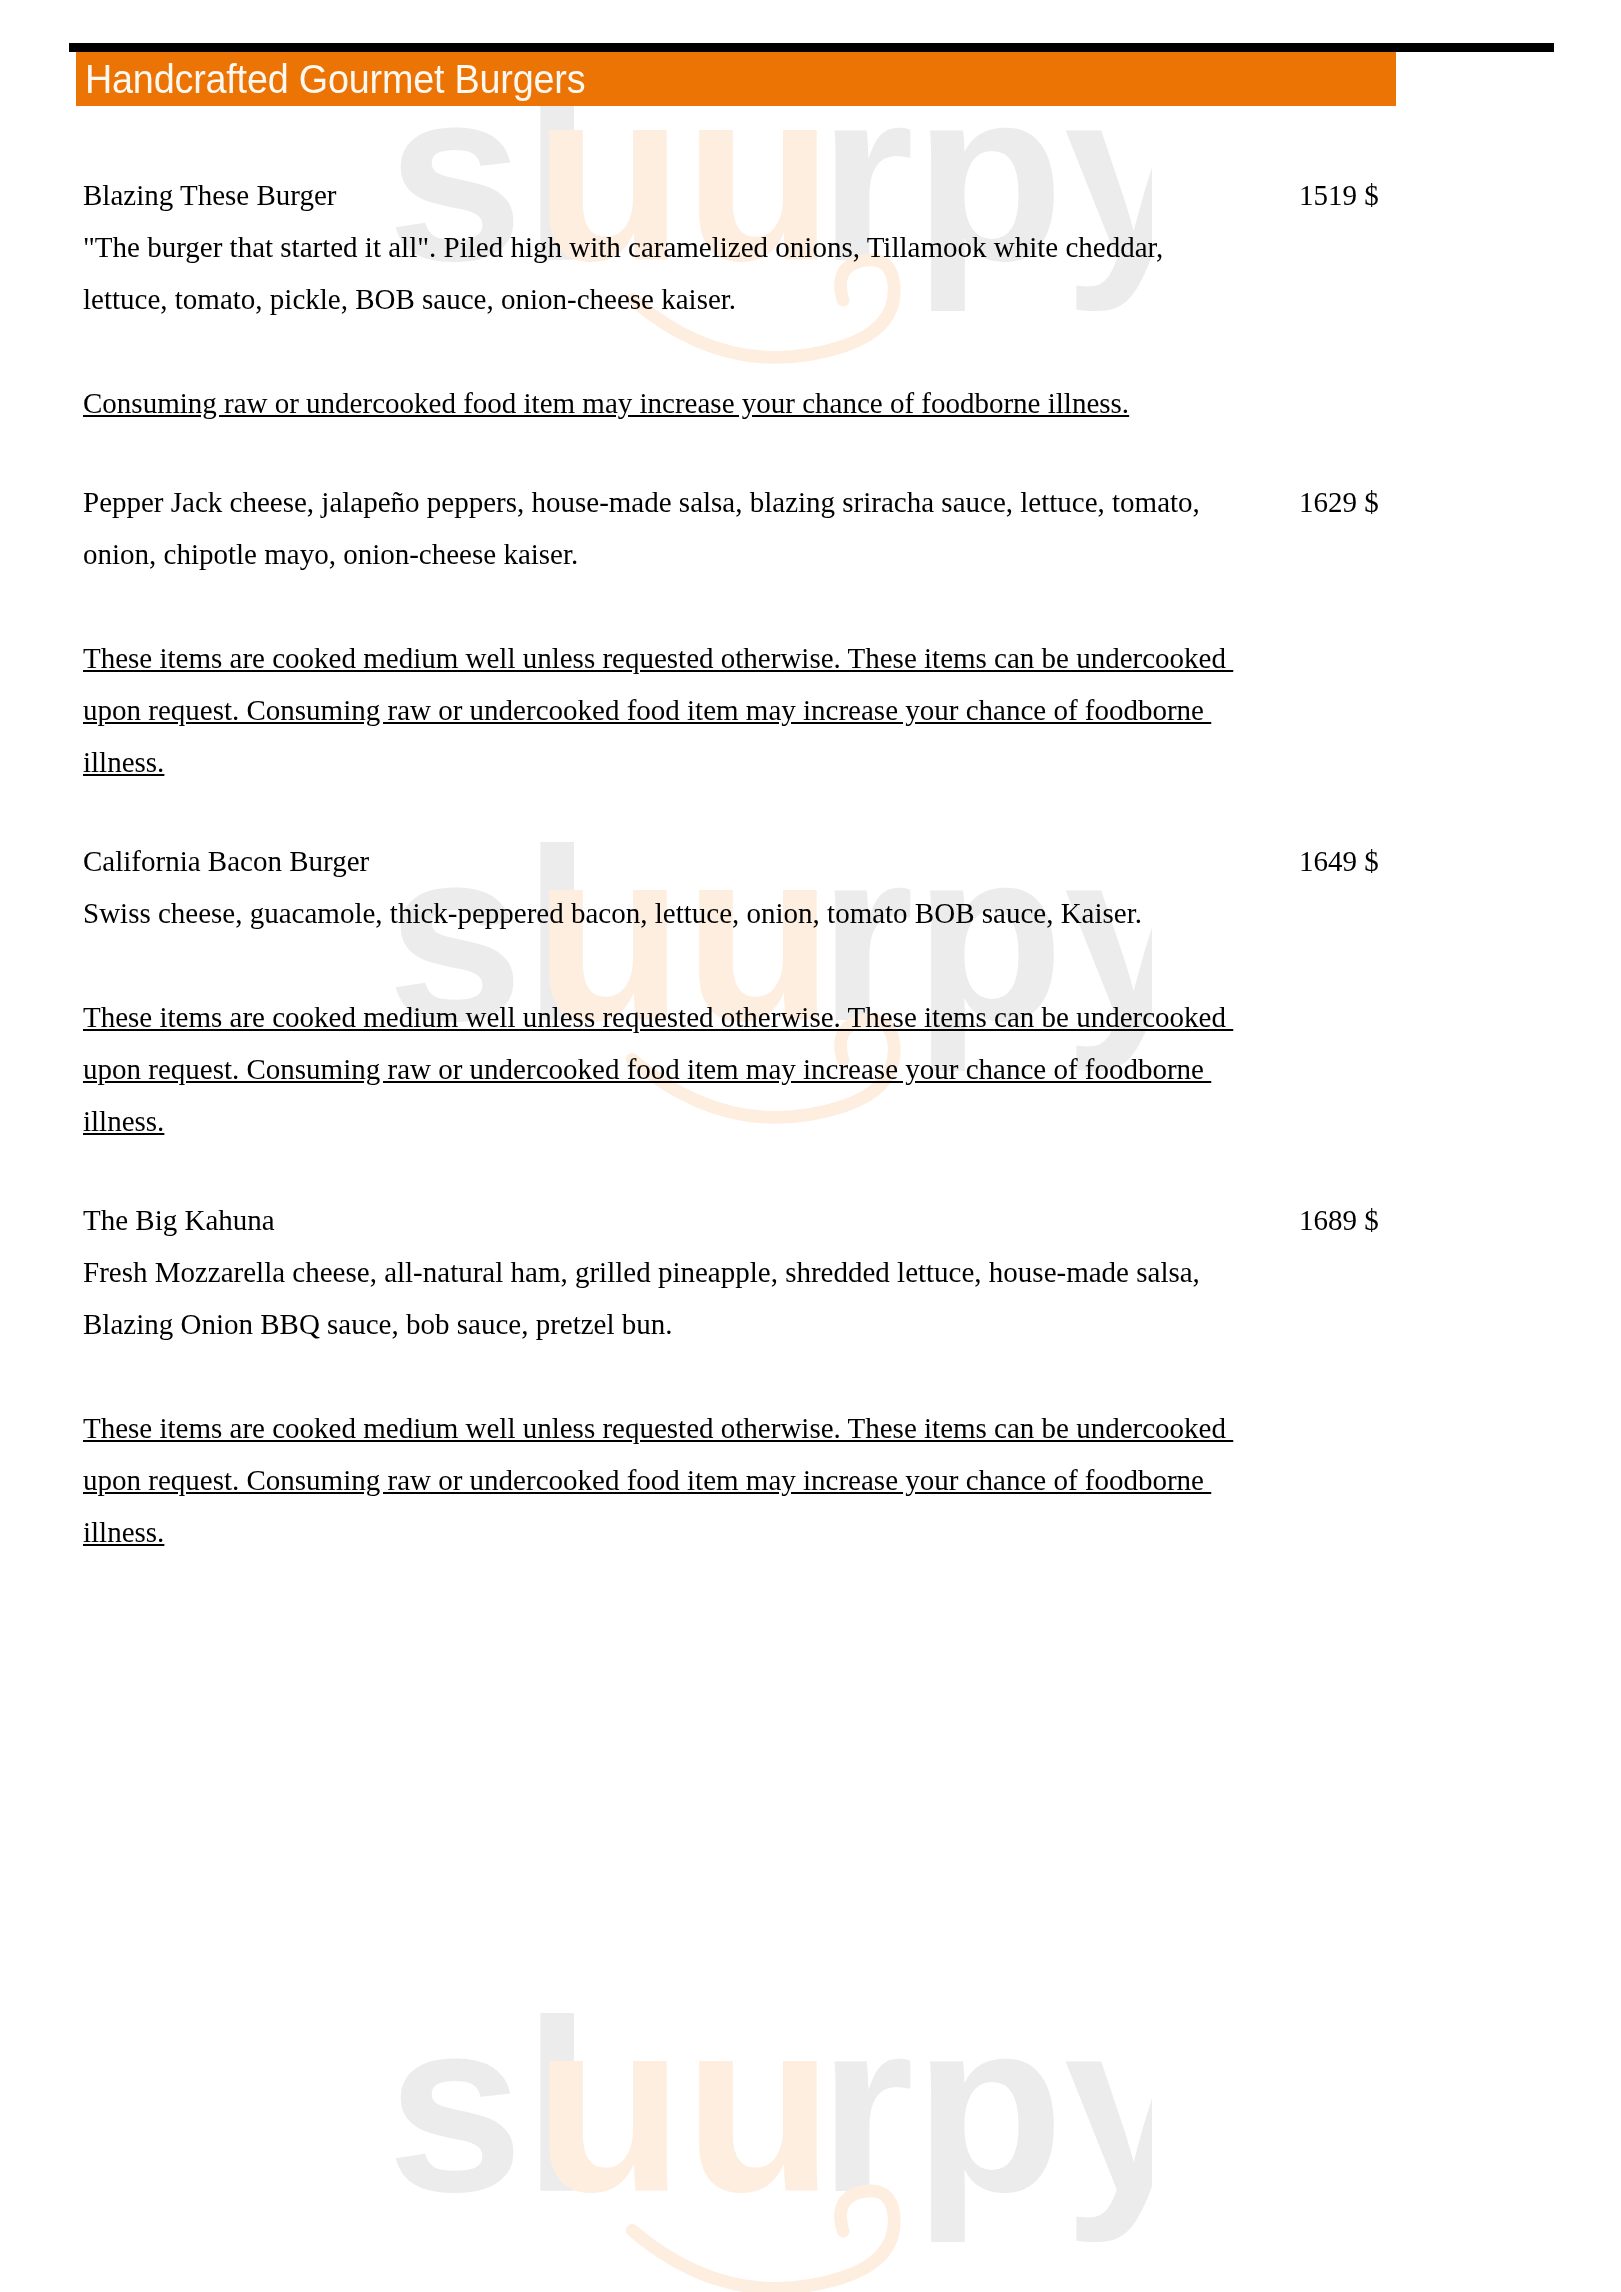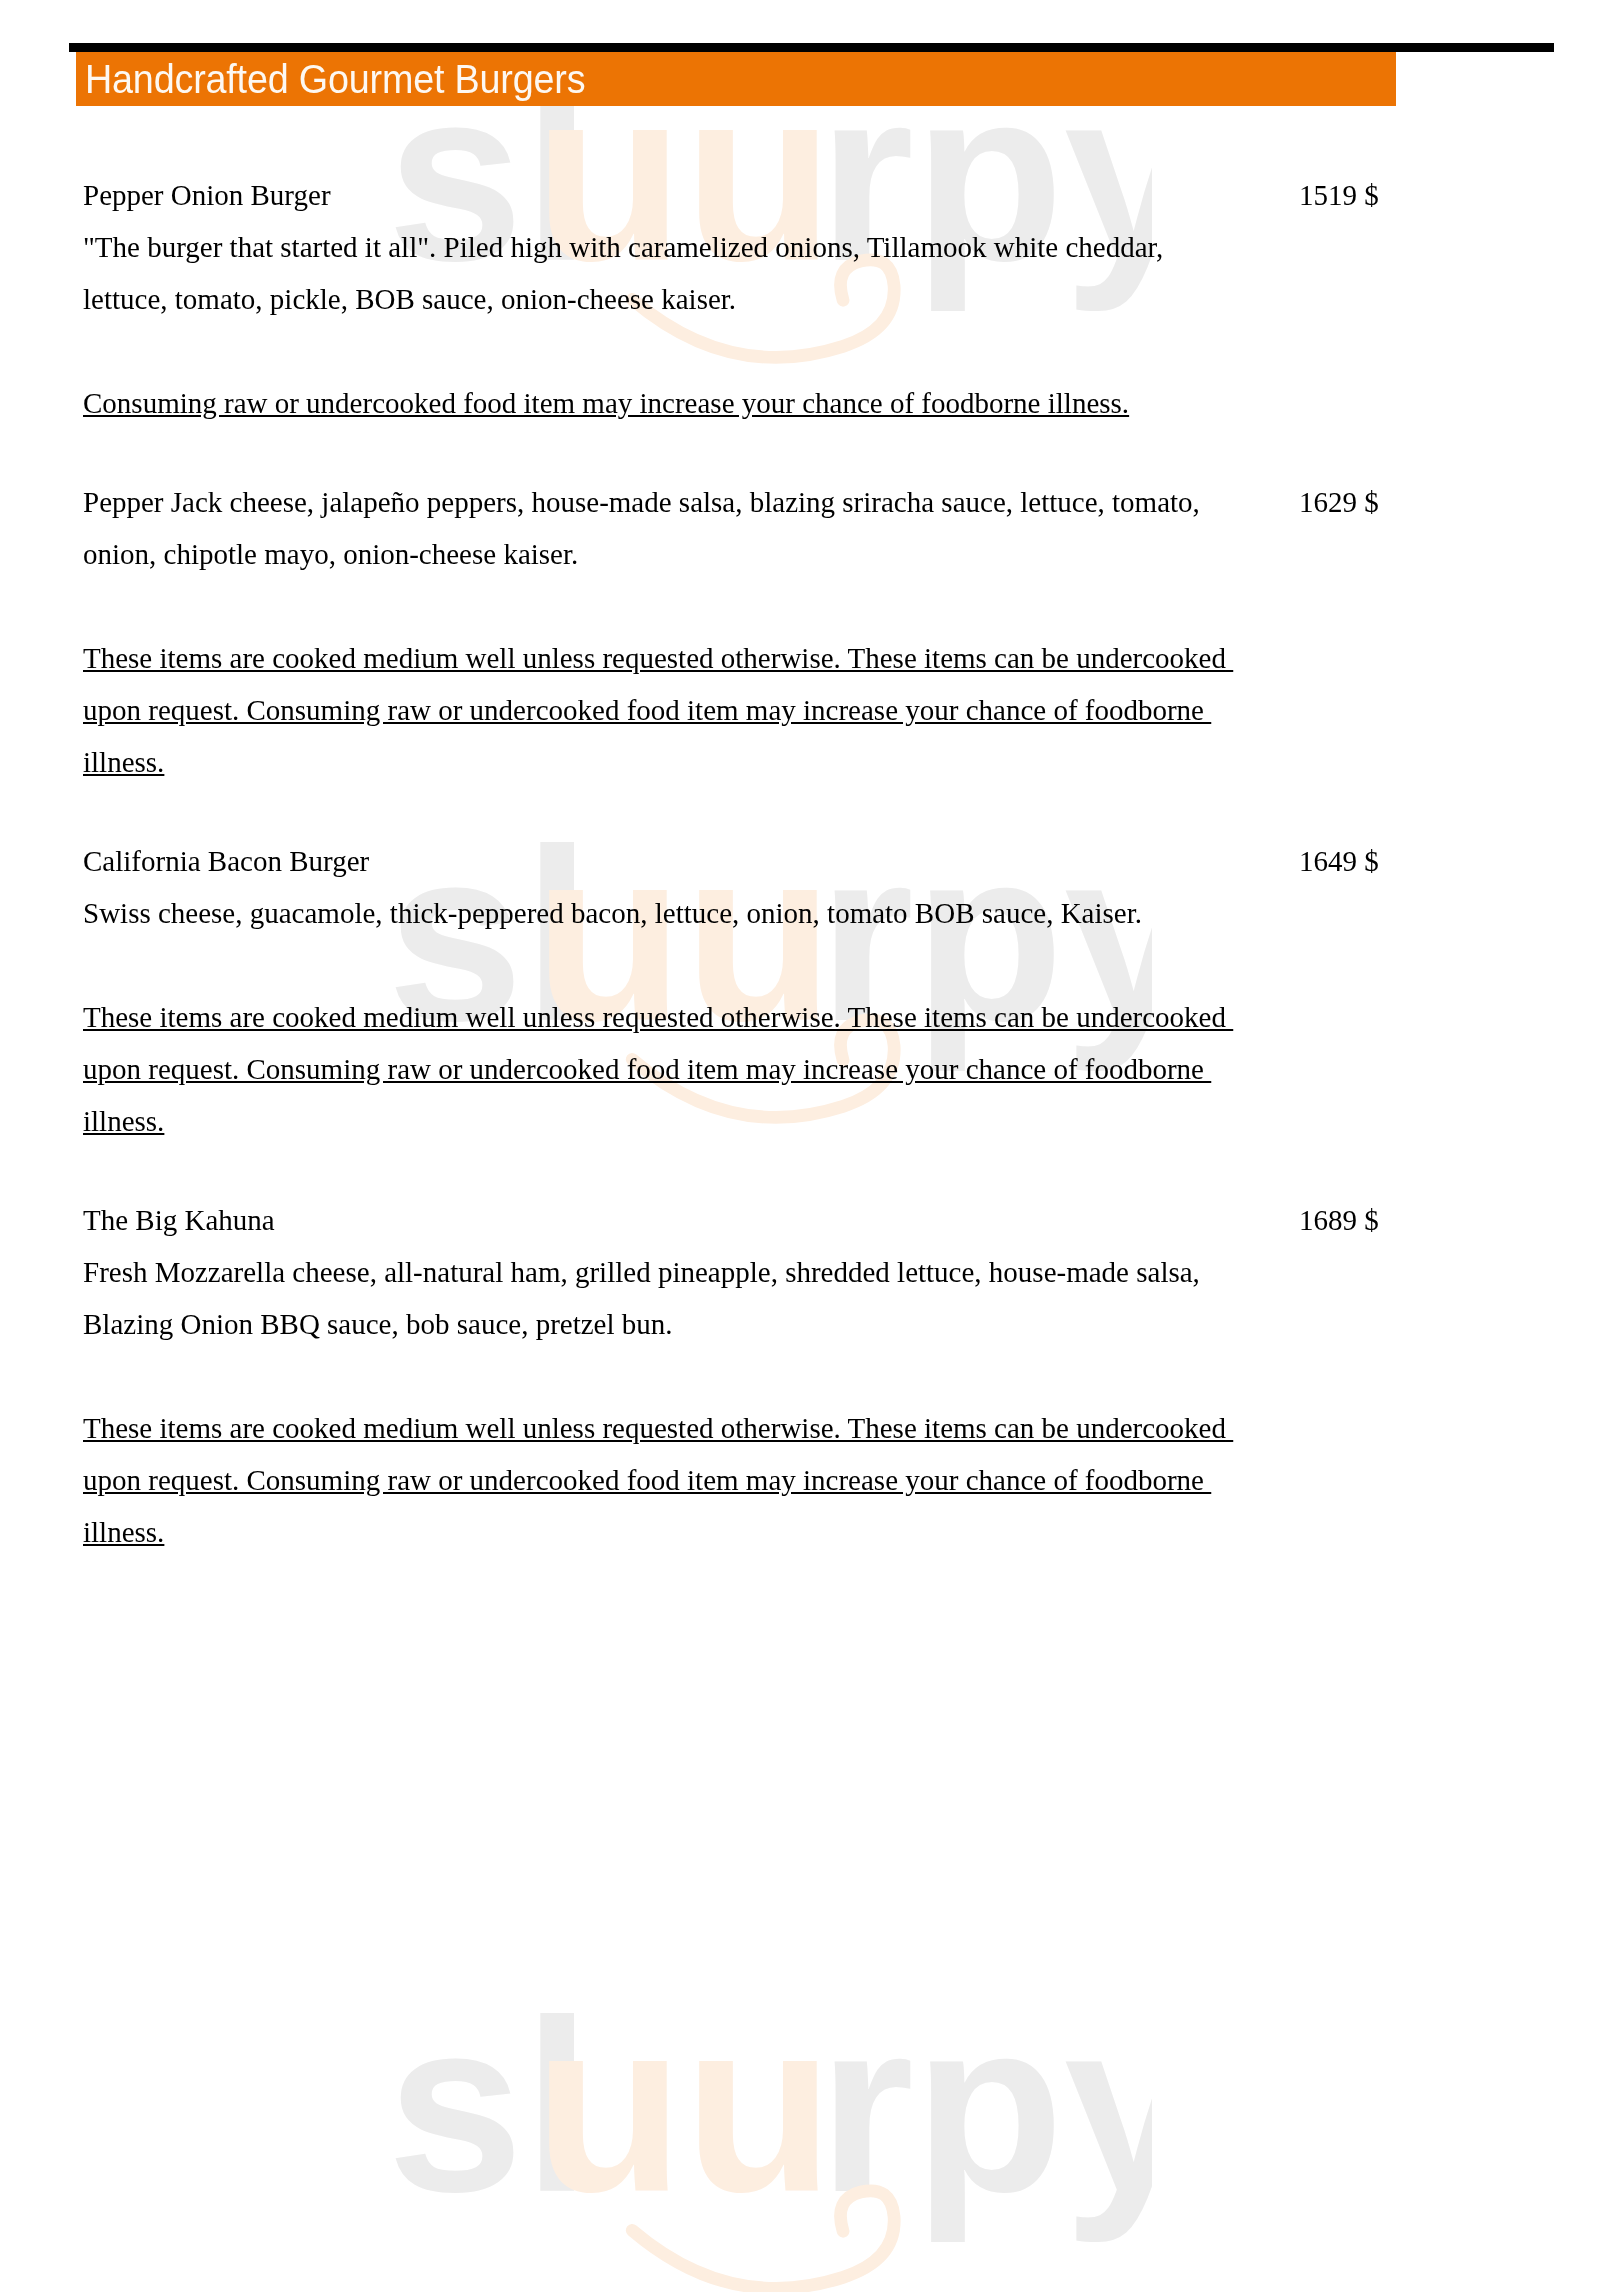--- a/index.html
+++ b/index.html
@@ -171,21 +171,21 @@
     <div class="top-rule"></div>
 
     <div class="section-banner">
       <div class="section-banner-title">Handcrafted Gourmet Burgers</div>
     </div>
 
     <div class="menu-list">
 
       <div class="menu-item">
         <div class="item-text">
-          <div class="item-name">Pepper Onion Burger</div>
+          <div class="item-name">Blazing These Burger</div>
           <div class="item-desc">"The burger that started it all". Piled high with caramelized onions, Tillamook white cheddar, lettuce, tomato, pickle, BOB sauce, onion-cheese kaiser.</div>
           <div class="item-note">Consuming raw or undercooked food item may increase your chance of foodborne illness.</div>
         </div>
         <div class="item-price">1519 $</div>
       </div>
 
       <div class="menu-item">
         <div class="item-text">
           <div class="item-desc">Pepper Jack cheese, jalapeño peppers, house-made salsa, blazing sriracha sauce, lettuce, tomato, onion, chipotle mayo, onion-cheese kaiser.</div>
           <div class="item-note">These items are cooked medium well unless requested otherwise. These items can be undercooked upon request. Consuming raw or undercooked food item may increase your chance of foodborne illness.</div>

